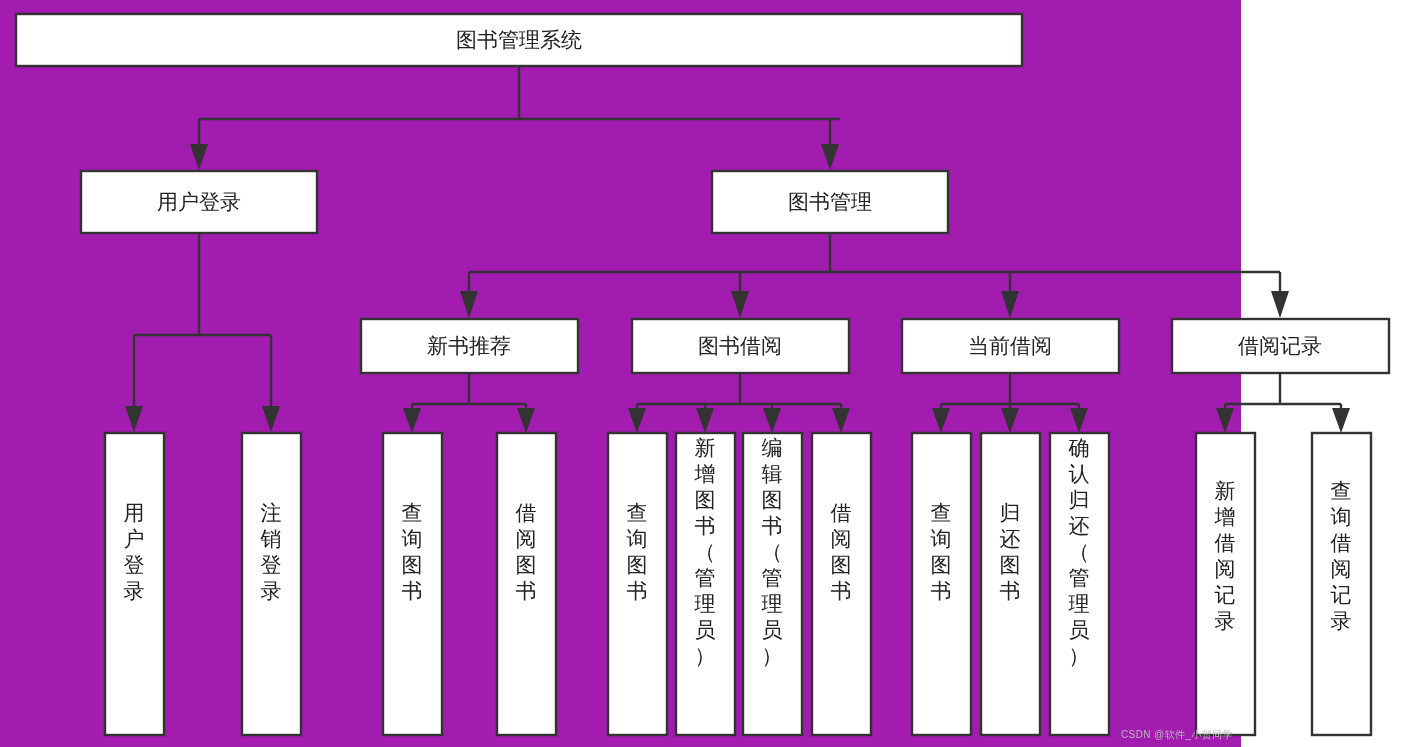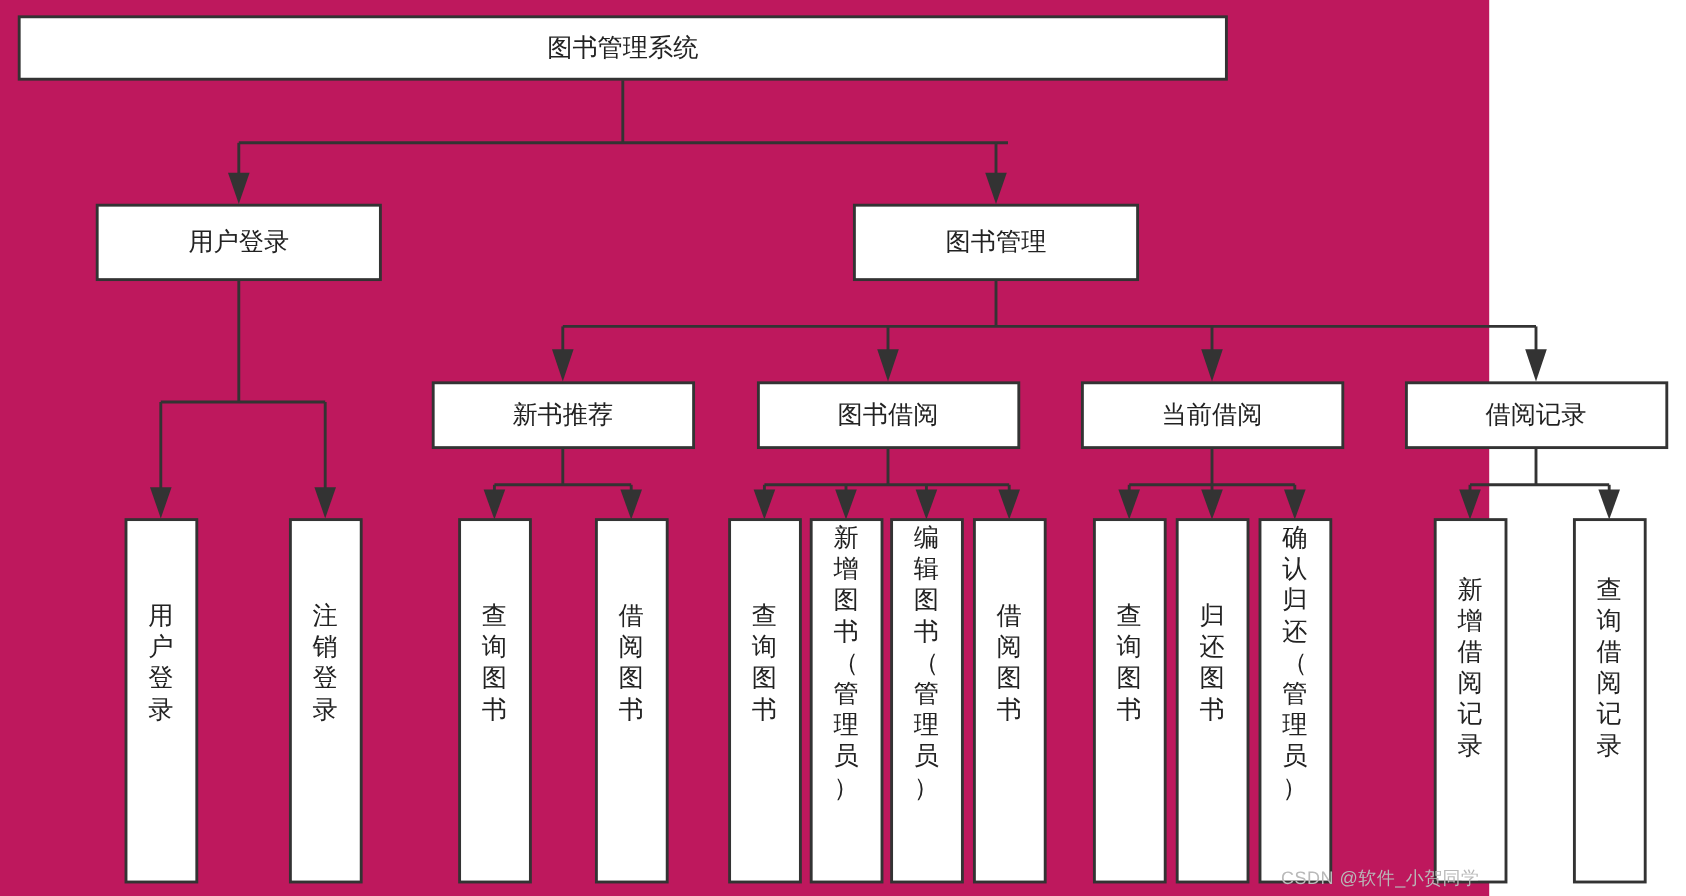--- a/index.html
+++ b/index.html
@@ -11,21 +11,21 @@
     width: 1405px;
     height: 747px;
     font-family: "Liberation Sans", "DejaVu Sans", sans-serif;
     overflow: hidden;
     position: relative;
   }
   #diagram-root {
     position: relative;
     width: 1241px;
     height: 747px;
-    background: #be185d;
+    background: #a21caf;
   }
   svg.diagram-canvas {
     position: absolute;
     left: 0;
     top: 0;
     width: 1405px;
     height: 747px;
     display: block;
   }
   .node-box {
@@ -53,21 +53,21 @@
   }
   .arrow-head {
     fill: #333333;
     stroke: none;
   }
   .watermark {
     position: absolute;
     right: 8px;
     bottom: 5px;
     color: #b9b9b9;
-    font-size: 15px;
+    font-size: 10px;
     font-family: "Liberation Sans", "DejaVu Sans", sans-serif;
     white-space: nowrap;
     letter-spacing: 0.4px;
     user-select: none;
   }
 </style>
 </head>
 <body>
 
 <div id="diagram-root">

